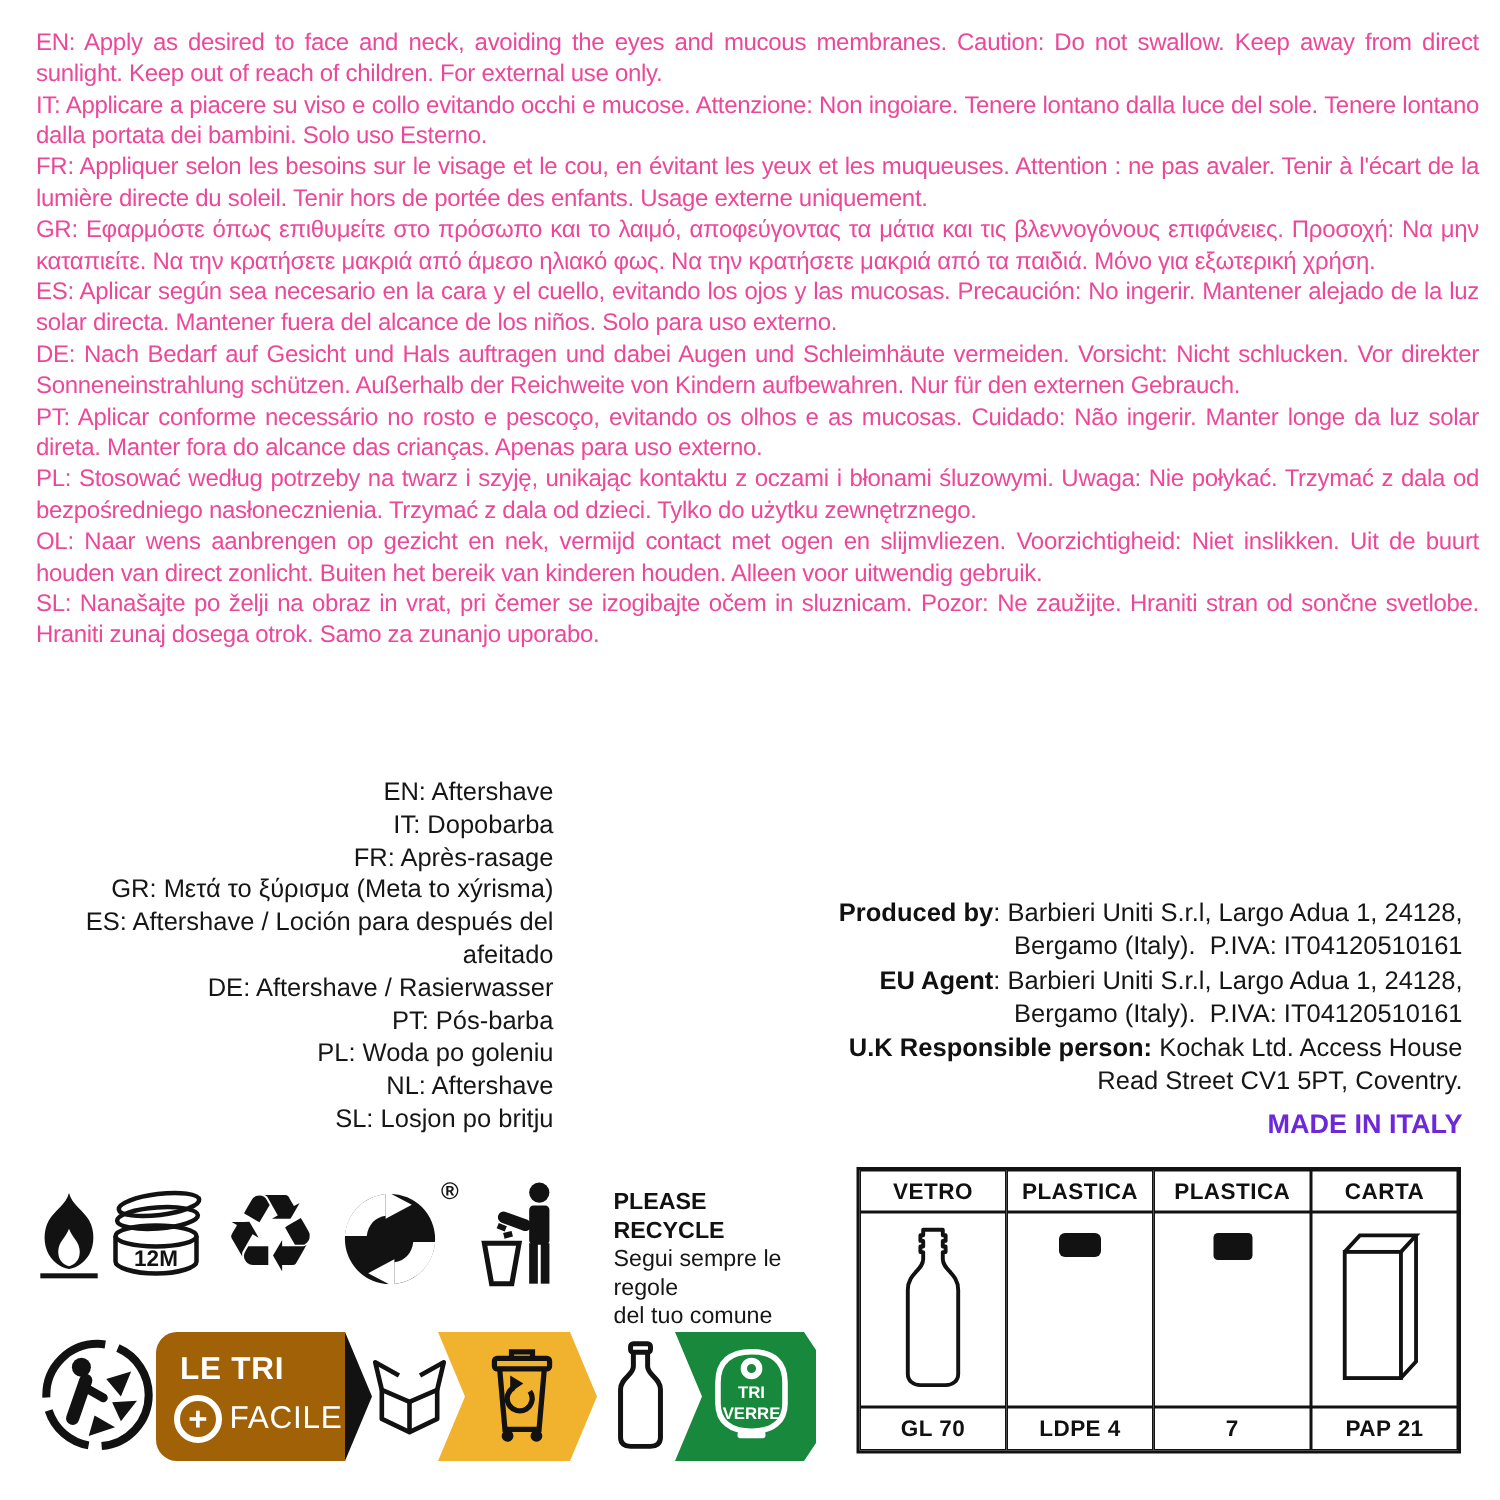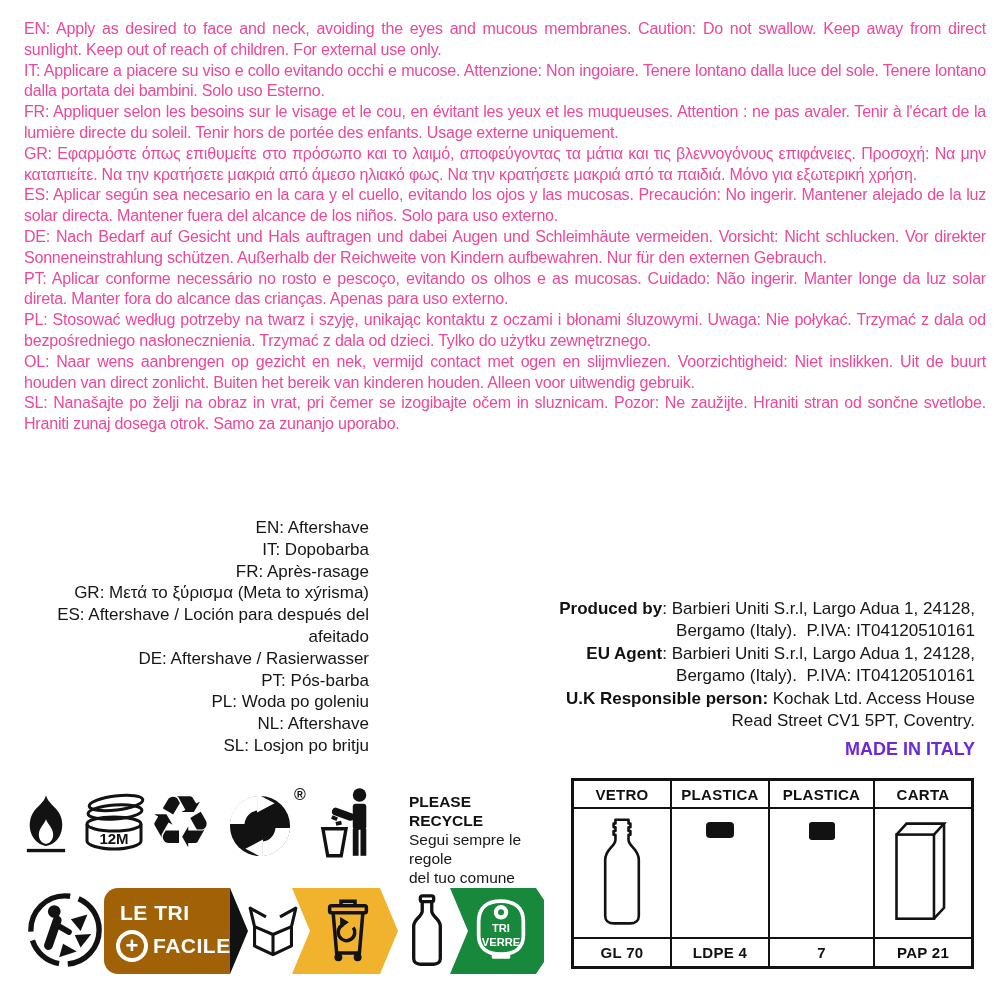--- a/index.html
+++ b/index.html
@@ -38,21 +38,21 @@
   .seg-yellow{left:188px;width:106px;background:#F1B32E;
      clip-path:polygon(0 0,88px 0,106px 50%,88px 100%,0 100%,18px 50%);}
   .seg-green{left:346px;width:94px;background:#18883C;
      clip-path:polygon(0 0,86px 0,94px 12px,94px 74px,86px 100%,0 100%,18px 50%);}
   .letri{position:absolute;left:16px;top:13px;color:#fff;font-weight:bold;
          font-size:21px;letter-spacing:0.5px;line-height:24px;}
   .facile-row{position:absolute;left:12px;top:42px;display:flex;align-items:center;gap:5px;}
   .plus-circle{width:24px;height:24px;border:4px solid #fff;border-radius:50%;
        display:flex;align-items:center;justify-content:center;color:#fff;
        font-size:22px;font-weight:bold;line-height:1;}
-  .facile-txt{color:#fff;font-weight:bold;font-size:21px;letter-spacing:0.5px;}
+  .facile-txt{color:#fff;font-weight:normal;font-size:21px;letter-spacing:0.5px;}
   .banner-icon{position:absolute;top:0;}
 
   
   .mat-table{position:absolute;left:571px;top:778px;width:403px;height:191px;
      display:grid;grid-template-columns:98px 98px 105px 98px;grid-template-rows:28px 1fr 29px;
      border:2px solid #121212;box-sizing:border-box;}
   .mt-cell{border:1px solid #121212;display:flex;align-items:center;justify-content:center;
      font-size:15px;font-weight:bold;color:#111;letter-spacing:0.3px;}
   .mt-icon{align-items:center;}
   .mt-icon.cap-top{align-items:flex-start;padding-top:12px;box-sizing:border-box;}
@@ -101,21 +101,21 @@
   <div class="made-in">MADE IN ITALY</div>
 
   <div class="sym" style="left:24px;top:792px;">
     <svg width="44" height="64" viewBox="0 0 46 64">
       <path fill="#121212" d="M23 2 C21 10 13 14 9 21 C5 28 5 38 9 45 C12 50 17 54 23 55 C29 54 34 50 37 45 C41 38 41 28 37 21 C33 14 25 10 23 2 Z"></path>
       <path fill="#fff" d="M23 27 C21 33 15.5 36 15.5 43 C15.5 49 19 52 23 53 C27 52 30.5 49 30.5 43 C30.5 36 25 33 23 27 Z"></path>
       <rect x="3" y="58" width="40" height="3.5" fill="#121212"></rect>
     </svg>
   </div>
 
-  <div class="sym" style="left:81px;top:793px;">
+  <div class="sym" style="left:71px;top:793px;">
     <svg width="68" height="60" viewBox="0 0 68 60">
       <g fill="none" stroke="#121212" stroke-width="3">
         <ellipse cx="35" cy="10" rx="27" ry="7" transform="rotate(-7 35 10)"></ellipse>
         <ellipse cx="34" cy="19" rx="27" ry="7" transform="rotate(-4 34 19)"></ellipse>
         <ellipse cx="33" cy="31" rx="27" ry="7"></ellipse>
         <path d="M6 31 L6 48 C6 52 18 56 33 56 C48 56 60 52 60 48 L60 31"></path>
       </g>
       <text x="33" y="51" text-anchor="middle" font-size="15" font-weight="bold" font-family="Liberation Sans, sans-serif" fill="#121212">12M</text>
     </svg>
   </div>

